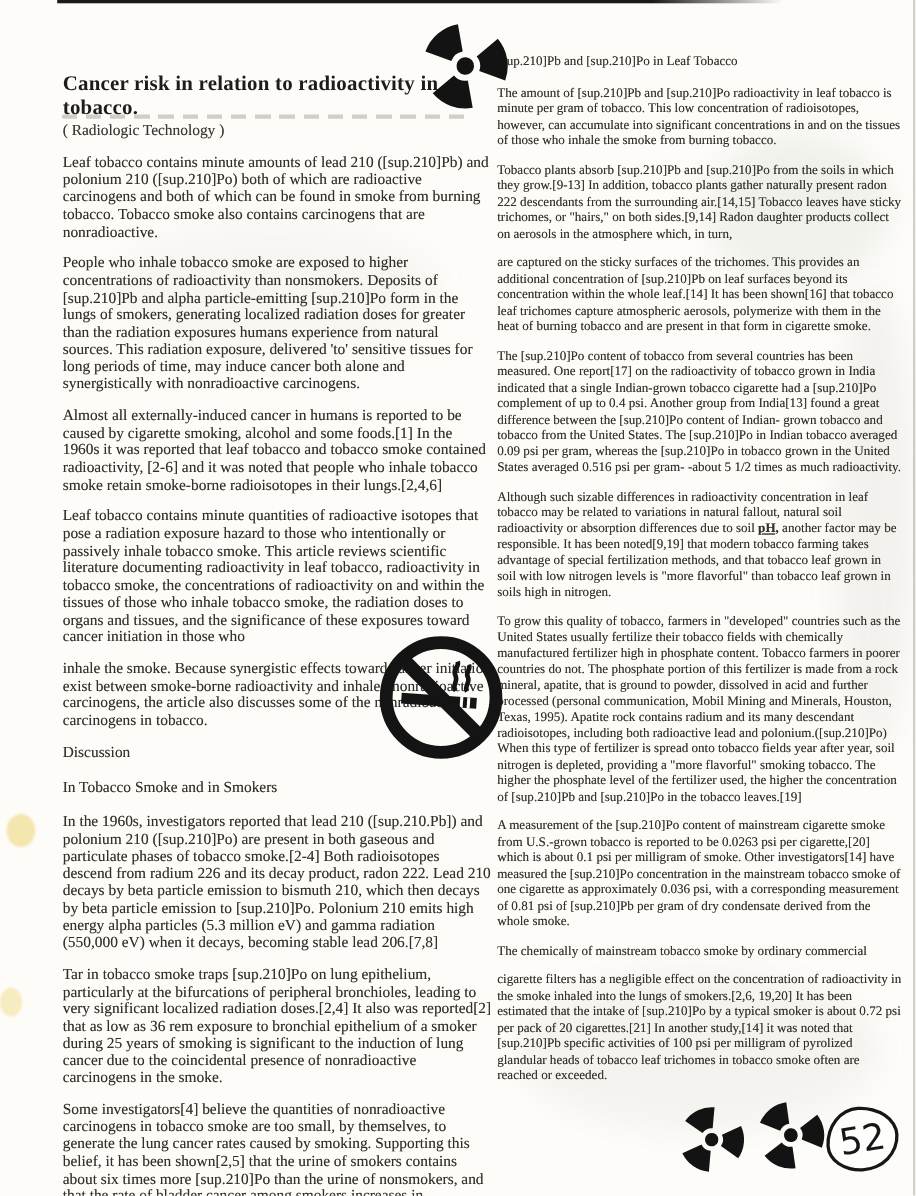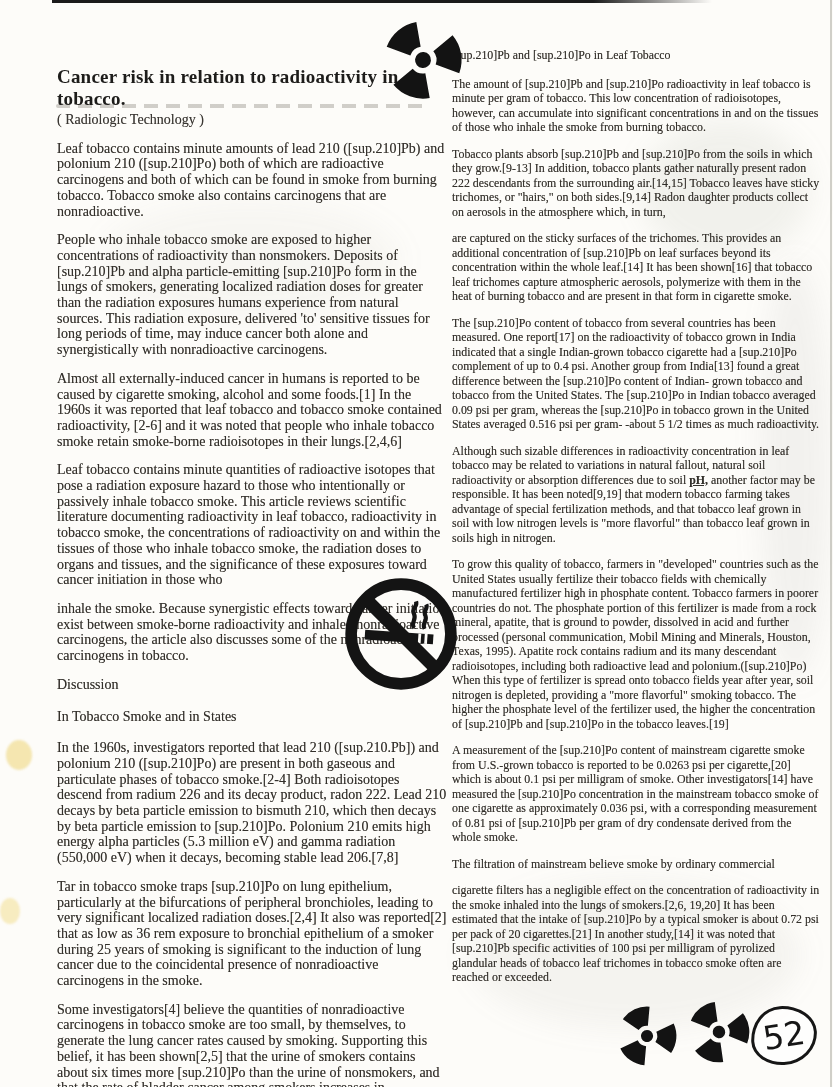--- a/index.html
+++ b/index.html
@@ -101,40 +101,40 @@
   <h1>Cancer risk in relation to radioactivity in tobacco.</h1>
   <p class="journal">( Radiologic Technology )</p>
 
   <p>Leaf tobacco contains minute amounts of lead 210 ([sup.210]Pb) and polonium 210 ([sup.210]Po) both of which are radioactive carcinogens and both of which can be found in smoke from burning tobacco. Tobacco smoke also contains carcinogens that are nonradioactive.</p>
   <p>People who inhale tobacco smoke are exposed to higher concentrations of radioactivity than nonsmokers. Deposits of [sup.210]Pb and alpha particle-emitting [sup.210]Po form in the lungs of smokers, generating localized radiation doses for greater than the radiation exposures humans experience from natural sources. This radiation exposure, delivered 'to' sensitive tissues for long periods of time, may induce cancer both alone and synergistically with nonradioactive carcinogens.</p>
   <p>Almost all externally-induced cancer in humans is reported to be caused by cigarette smoking, alcohol and some foods.[1] In the 1960s it was reported that leaf tobacco and tobacco smoke contained radioactivity, [2-6] and it was noted that people who inhale tobacco smoke retain smoke-borne radioisotopes in their lungs.[2,4,6]</p>
   <p>Leaf tobacco contains minute quantities of radioactive isotopes that pose a radiation exposure hazard to those who intentionally or passively inhale tobacco smoke. This article reviews scientific literature documenting radioactivity in leaf tobacco, radioactivity in tobacco smoke, the concentrations of radioactivity on and within the tissues of those who inhale tobacco smoke, the radiation doses to organs and tissues, and the significance of these exposures toward cancer initiation in those who</p>
   <p class="tight">inhale the smoke. Because synergistic effects toward cancer initiation exist between smoke-borne radioactivity and inhaled nonradioactive carcinogens, the article also discusses some of the nonradioactive carcinogens in tobacco.</p>
 
   <p class="heading-line">Discussion</p>
-  <p class="heading-line">In Tobacco Smoke and in States</p>
+  <p class="heading-line">In Tobacco Smoke and in Smokers</p>
 
   <p>In the 1960s, investigators reported that lead 210 ([sup.210.Pb]) and polonium 210 ([sup.210]Po) are present in both gaseous and particulate phases of tobacco smoke.[2-4] Both radioisotopes descend from radium 226 and its decay product, radon 222. Lead 210 decays by beta particle emission to bismuth 210, which then decays by beta particle emission to [sup.210]Po. Polonium 210 emits high energy alpha particles (5.3 million eV) and gamma radiation (550,000 eV) when it decays, becoming stable lead 206.[7,8]</p>
   <p>Tar in tobacco smoke traps [sup.210]Po on lung epithelium, particularly at the bifurcations of peripheral bronchioles, leading to very significant localized radiation doses.[2,4] It also was reported[2] that as low as 36 rem exposure to bronchial epithelium of a smoker during 25 years of smoking is significant to the induction of lung cancer due to the coincidental presence of nonradioactive carcinogens in the smoke.</p>
   <p>Some investigators[4] believe the quantities of nonradioactive carcinogens in tobacco smoke are too small, by themselves, to generate the lung cancer rates caused by smoking. Supporting this belief, it has been shown[2,5] that the urine of smokers contains about six times more [sup.210]Po than the urine of nonsmokers, and that the rate of bladder cancer among smokers increases in relationship to how much they smoke. Nonradioactive carcinogens in tobacco tar are not found in the urine of smokers, no matter how heavily they smoke.[5]</p>
 </div>
 
 <div class="col col-right">
   <p class="head">[sup.210]Pb and [sup.210]Po in Leaf Tobacco</p>
 
   <p>The amount of [sup.210]Pb and [sup.210]Po radioactivity in leaf tobacco is minute per gram of tobacco. This low concentration of radioisotopes, however, can accumulate into significant concentrations in and on the tissues of those who inhale the smoke from burning tobacco.</p>
   <p>Tobacco plants absorb [sup.210]Pb and [sup.210]Po from the soils in which they grow.[9-13] In addition, tobacco plants gather naturally present radon 222 descendants from the surrounding air.[14,15] Tobacco leaves have sticky trichomes, or "hairs," on both sides.[9,14] Radon daughter products collect on aerosols in the atmosphere which, in turn,</p>
   <p>are captured on the sticky surfaces of the trichomes. This provides an additional concentration of [sup.210]Pb on leaf surfaces beyond its concentration within the whole leaf.[14] It has been shown[16] that tobacco leaf trichomes capture atmospheric aerosols, polymerize with them in the heat of burning tobacco and are present in that form in cigarette smoke.</p>
   <p>The [sup.210]Po content of tobacco from several countries has been measured. One report[17] on the radioactivity of tobacco grown in India indicated that a single Indian-grown tobacco cigarette had a [sup.210]Po complement of up to 0.4 psi. Another group from India[13] found a great difference between the [sup.210]Po content of Indian- grown tobacco and tobacco from the United States. The [sup.210]Po in Indian tobacco averaged 0.09 psi per gram, whereas the [sup.210]Po in tobacco grown in the United States averaged 0.516 psi per gram- -about 5 1/2 times as much radioactivity.</p>
 
   <p><span>Although such sizable differences in radioactivity concentration in leaf tobacco may be related to variations in natural fallout, natural soil radioactivity or absorption differences due to soil </span><span class="ph-em">pH,</span><span> another factor may be responsible. It has been noted[9,19] that modern tobacco farming takes advantage of special fertilization methods, and that tobacco leaf grown in soil with low nitrogen levels is "more flavorful" than tobacco leaf grown in soils high in nitrogen.</span></p>
 
   <p>To grow this quality of tobacco, farmers in "developed" countries such as the United States usually fertilize their tobacco fields with chemically manufactured fertilizer high in phosphate content. Tobacco farmers in poorer countries do not. The phosphate portion of this fertilizer is made from a rock mineral, apatite, that is ground to powder, dissolved in acid and further processed (personal communication, Mobil Mining and Minerals, Houston, Texas, 1995). Apatite rock contains radium and its many descendant radioisotopes, including both radioactive lead and polonium.([sup.210]Po) When this type of fertilizer is spread onto tobacco fields year after year, soil nitrogen is depleted, providing a "more flavorful" smoking tobacco. The higher the phosphate level of the fertilizer used, the higher the concentration of [sup.210]Pb and [sup.210]Po in the tobacco leaves.[19]</p>
   <p>A measurement of the [sup.210]Po content of mainstream cigarette smoke from U.S.-grown tobacco is reported to be 0.0263 psi per cigarette,[20] which is about 0.1 psi per milligram of smoke. Other investigators[14] have measured the [sup.210]Po concentration in the mainstream tobacco smoke of one cigarette as approximately 0.036 psi, with a corresponding measurement of 0.81 psi of [sup.210]Pb per gram of dry condensate derived from the whole smoke.</p>
-  <p>The filtration of mainstream believe smoke by ordinary commercial</p>
+  <p>The chemically of mainstream tobacco smoke by ordinary commercial</p>
   <p class="gapped">cigarette filters has a negligible effect on the concentration of radioactivity in the smoke inhaled into the lungs of smokers.[2,6, 19,20] It has been estimated that the intake of [sup.210]Po by a typical smoker is about 0.72 psi per pack of 20 cigarettes.[21] In another study,[14] it was noted that [sup.210]Pb specific activities of 100 psi per milligram of pyrolized glandular heads of tobacco leaf trichomes in tobacco smoke often are reached or exceeded.</p>
 </div>
 
 <div class="icon-wrap rad-top">
   <svg viewBox="0 0 100 100" xmlns="http://www.w3.org/2000/svg">
     <g fill="#131313">
       <path d="M58 36.1 L73 10.2 A46 46 0 0 0 27 10.2 L42 36.1 A16 16 0 0 1 58 36.1 Z"></path>
       <path d="M58 36.1 L73 10.2 A46 46 0 0 0 27 10.2 L42 36.1 A16 16 0 0 1 58 36.1 Z" transform="rotate(120 50 50)"></path>
       <path d="M58 36.1 L73 10.2 A46 46 0 0 0 27 10.2 L42 36.1 A16 16 0 0 1 58 36.1 Z" transform="rotate(240 50 50)"></path>
       <circle cx="50" cy="50" r="9.5"></circle>

